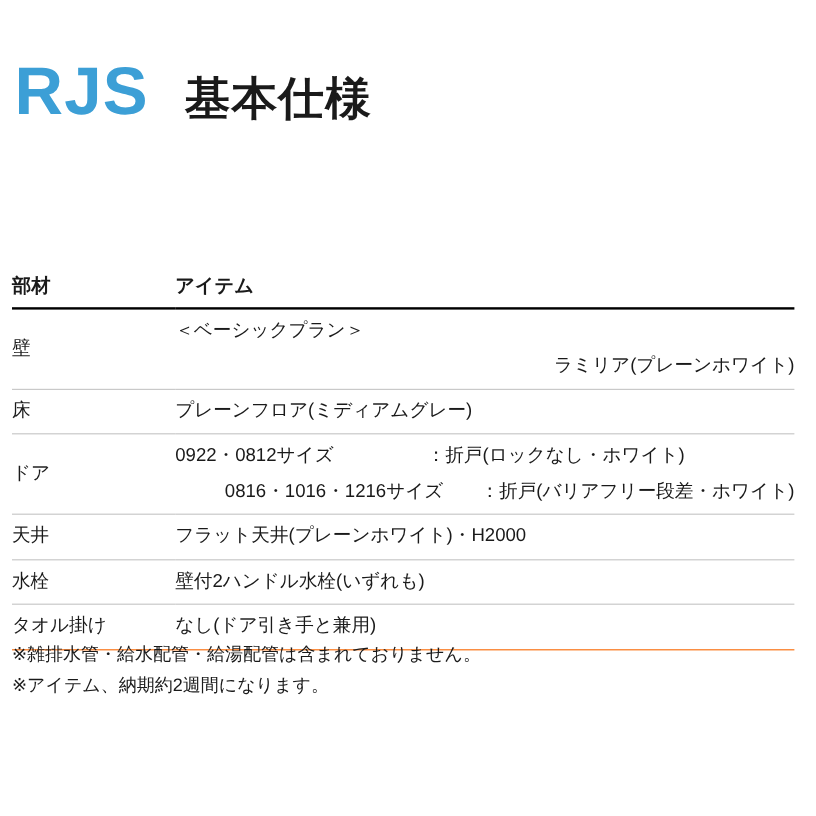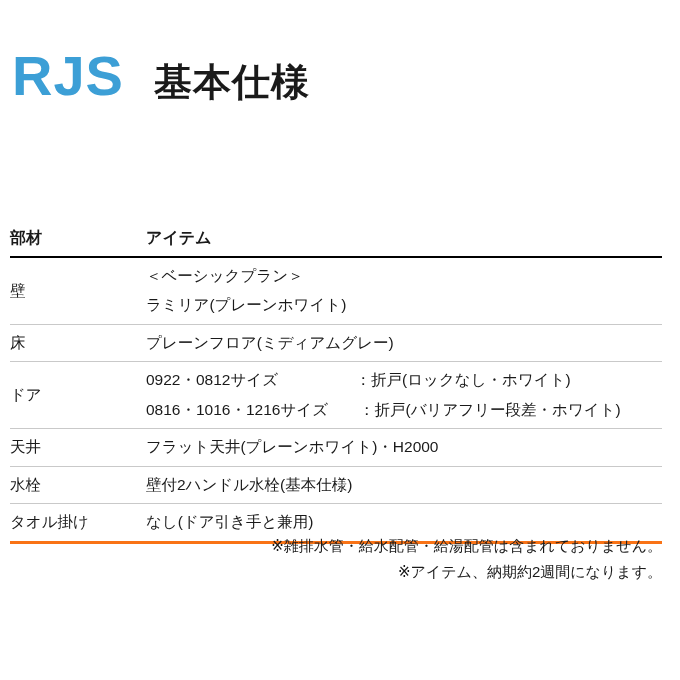--- a/index.html
+++ b/index.html
@@ -69,45 +69,45 @@
   }
   .col-part { width: 136px; }
   .col-item { width: 516px; }
 
   .spec-table tbody tr td {
     border-bottom: 1px solid #c9c9c9;
     padding: 7px 0 7px 0;
     line-height: 1.45;
   }
   .spec-table tbody tr:last-child td {
-    border-bottom: 3px solid #f97316;
+    border-bottom: 1px solid #f97316;
   }
   .cell-part {
     font-weight: normal;
   }
   .item-line {
     display: block;
     white-space: pre;
   }
   .item-line + .item-line {
     margin-top: 7px;
+    text-align: right;
   }
 
   
   .notes {
     position: absolute;
     top: 533px;
     left: 10px;
     width: 652px;
     font-size: 15px;
     line-height: 1.75;
   }
   .note {
     display: block;
-    text-align: right;
   }
 </style>
 </head>
 <body>
 
 <div class="page">
 
   <div class="header">
     <span class="brand">RJS</span>
     <span class="header-title">基本仕様</span>
@@ -143,21 +143,21 @@
       </tr>
       <tr>
         <td class="cell-part">天井</td>
         <td class="cell-item">
           <span class="item-line">フラット天井(プレーンホワイト)・H2000</span>
         </td>
       </tr>
       <tr>
         <td class="cell-part">水栓</td>
         <td class="cell-item">
-          <span class="item-line">壁付2ハンドル水栓(基本仕様)</span>
+          <span class="item-line">壁付2ハンドル水栓(いずれも)</span>
         </td>
       </tr>
       <tr>
         <td class="cell-part">タオル掛け</td>
         <td class="cell-item">
           <span class="item-line">なし(ドア引き手と兼用)</span>
         </td>
       </tr>
     </tbody>
   </table>

